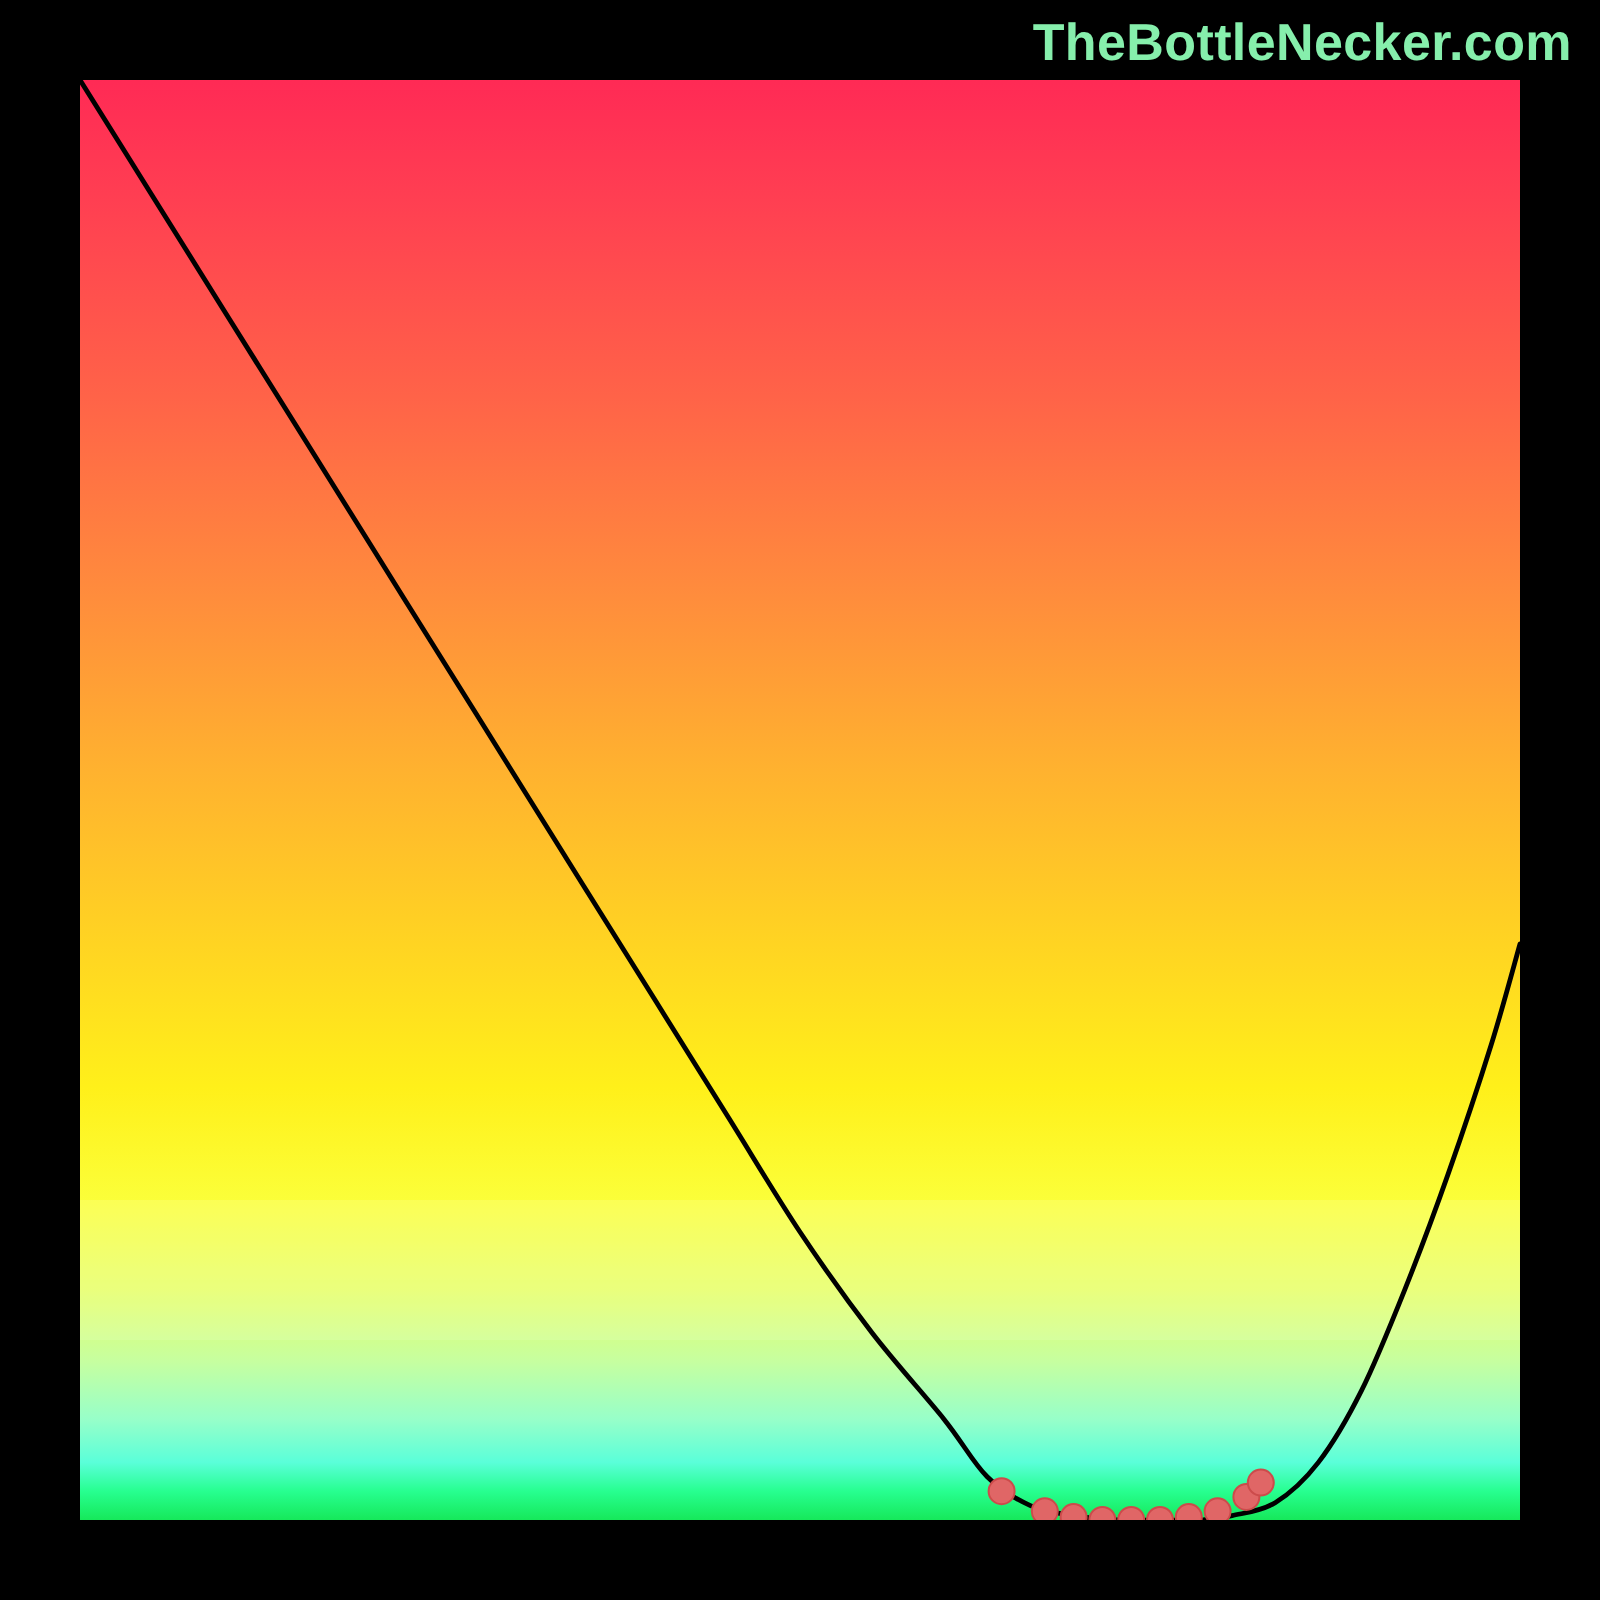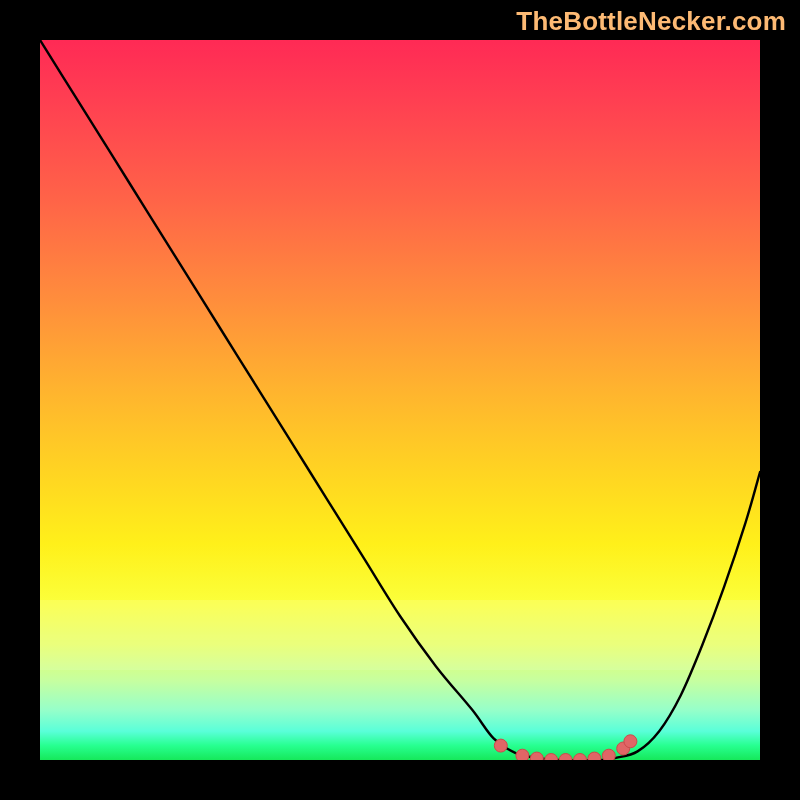--- a/index.html
+++ b/index.html
@@ -60,21 +60,21 @@
     height: 720px;
     pointer-events: none;
   }
   .watermark {
     position: absolute;
     top: 6px;
     right: 14px;
     font-family: Arial, Helvetica, sans-serif;
     font-size: 26px;
     font-weight: 600;
-    color: #fdba74;
+    color: #86efac;
     letter-spacing: 0.2px;
   }
 </style>
 </head>
 <body>
 
 <div class="frame">
   <div class="watermark">TheBottleNecker.com</div>
 
   <div class="plot">

